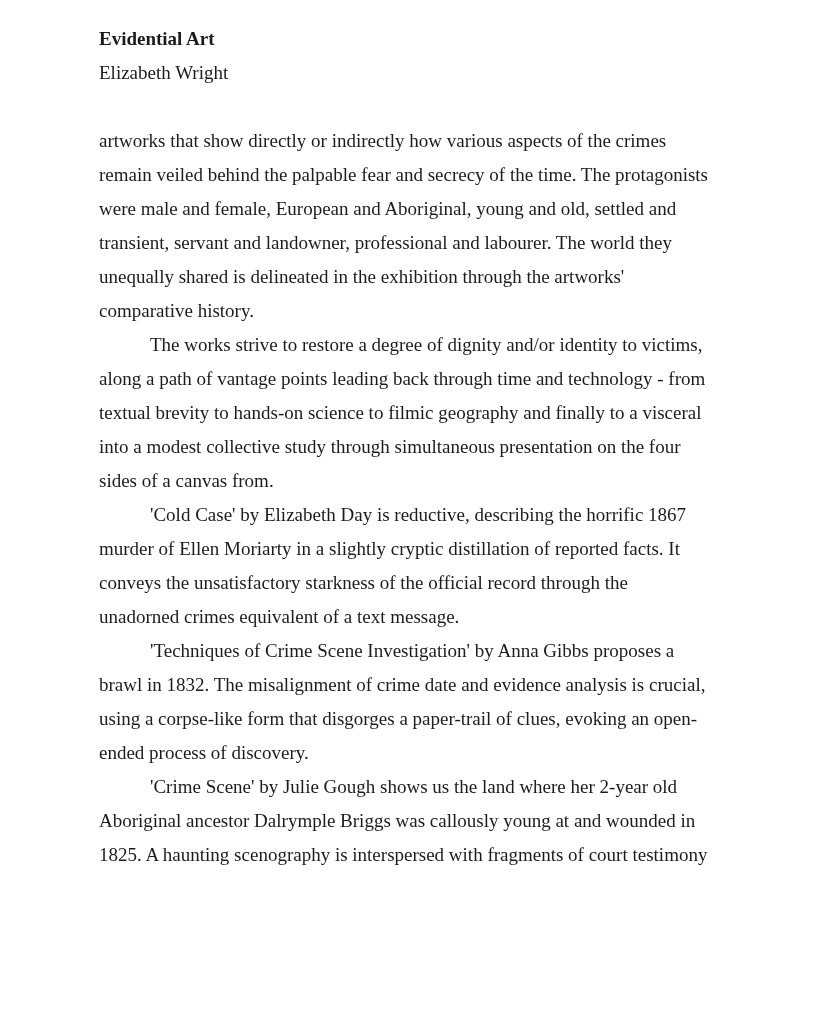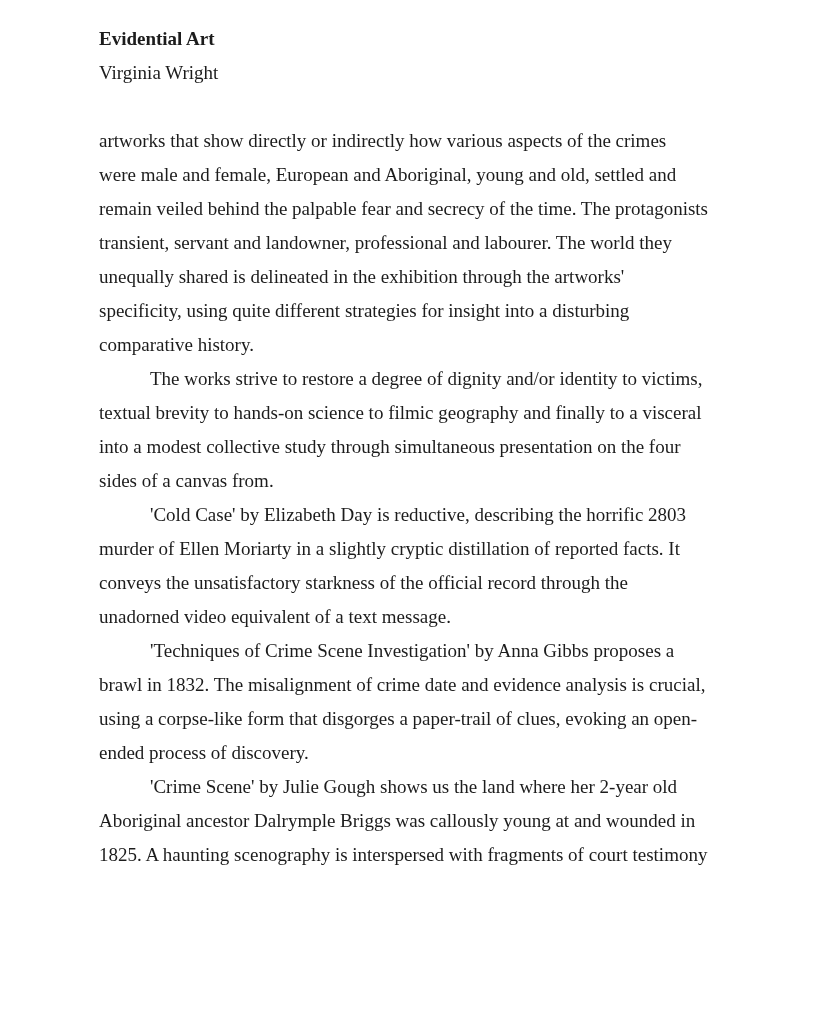--- a/index.html
+++ b/index.html
@@ -36,41 +36,41 @@
   .lead-bold {
     font-weight: bold;
   }
 </style>
 </head>
 <body>
 
 <div class="page">
 
   <div class="line doc-title">Evidential Art</div>
-  <div class="line">Virginia Wright</div>
+  <div class="line">Elizabeth Wright</div>
 
   <div class="blank"></div>
 
   <div class="line">artworks that show directly or indirectly how various aspects of the crimes</div>
+  <div class="line">remain veiled behind the palpable fear and secrecy of the time. The protagonists</div>
   <div class="line">were male and female, European and Aboriginal, young and old, settled and</div>
-  <div class="line">remain veiled behind the palpable fear and secrecy of the time. The protagonists</div>
   <div class="line">transient, servant and landowner, professional and labourer. The world they</div>
   <div class="line">unequally shared is delineated in the exhibition through the artworks'</div>
-  <div class="line">specificity, using quite different strategies for insight into a disturbing</div>
   <div class="line">comparative history.</div>
 
   <div class="line indent">The works strive to restore a degree of dignity and/or identity to victims,</div>
+  <div class="line">along a path of vantage points leading back through time and technology - from</div>
   <div class="line">textual brevity to hands-on science to filmic geography and finally to a visceral</div>
   <div class="line">into a modest collective study through simultaneous presentation on the four</div>
   <div class="line">sides of a canvas from.</div>
 
-  <div class="line indent">'Cold Case' by Elizabeth Day is reductive, describing the horrific 2803</div>
+  <div class="line indent">'Cold Case' by Elizabeth Day is reductive, describing the horrific 1867</div>
   <div class="line">murder of Ellen Moriarty in a slightly cryptic distillation of reported facts. It</div>
   <div class="line">conveys the unsatisfactory starkness of the official record through the</div>
-  <div class="line">unadorned video equivalent of a text message.</div>
+  <div class="line">unadorned crimes equivalent of a text message.</div>
 
   <div class="line indent">'Techniques of Crime Scene Investigation' by Anna Gibbs proposes a</div>
   <div class="line">brawl in 1832. The misalignment of crime date and evidence analysis is crucial,</div>
   <div class="line">using a corpse-like form that disgorges a paper-trail of clues, evoking an open-</div>
   <div class="line">ended process of discovery.</div>
 
   <div class="line indent">'Crime Scene' by Julie Gough shows us the land where her 2-year old</div>
   <div class="line">Aboriginal ancestor Dalrymple Briggs was callously young at and wounded in</div>
   <div class="line">1825. A haunting scenography is interspersed with fragments of court testimony</div>
 

